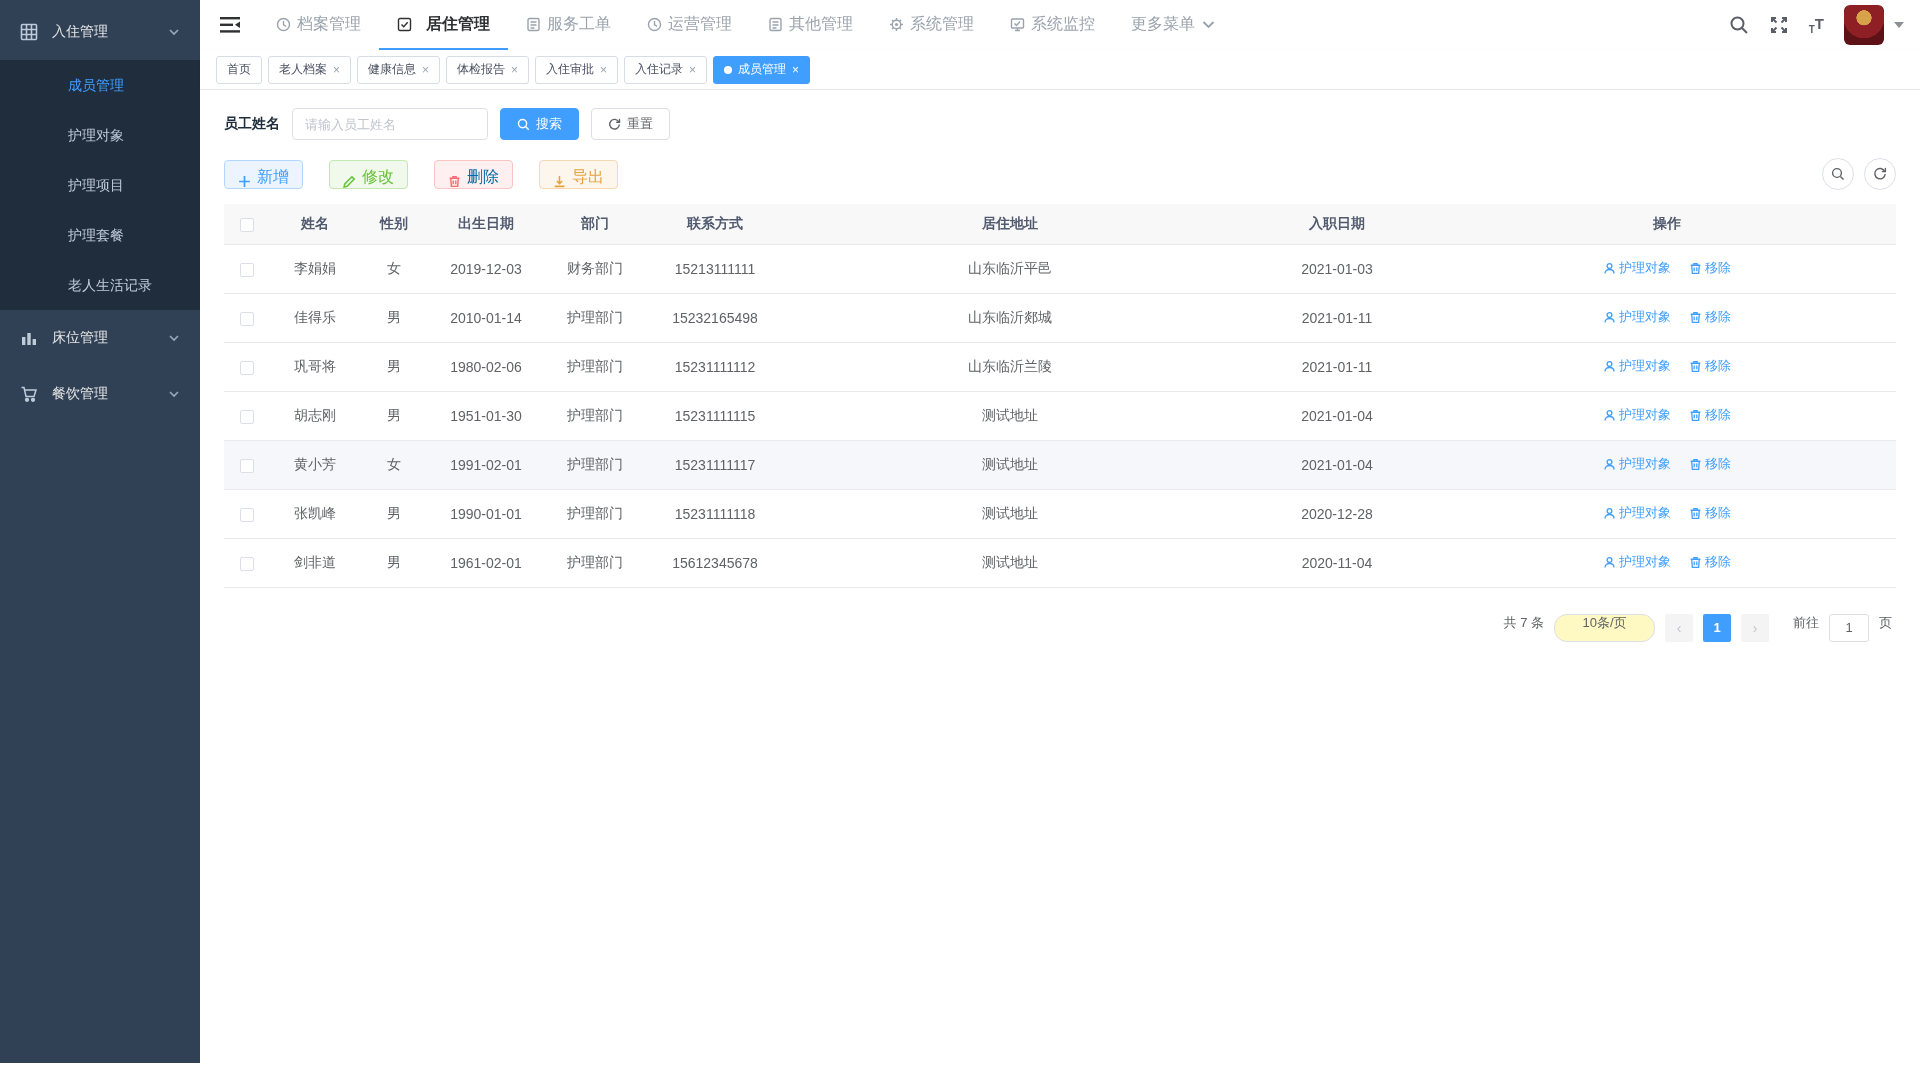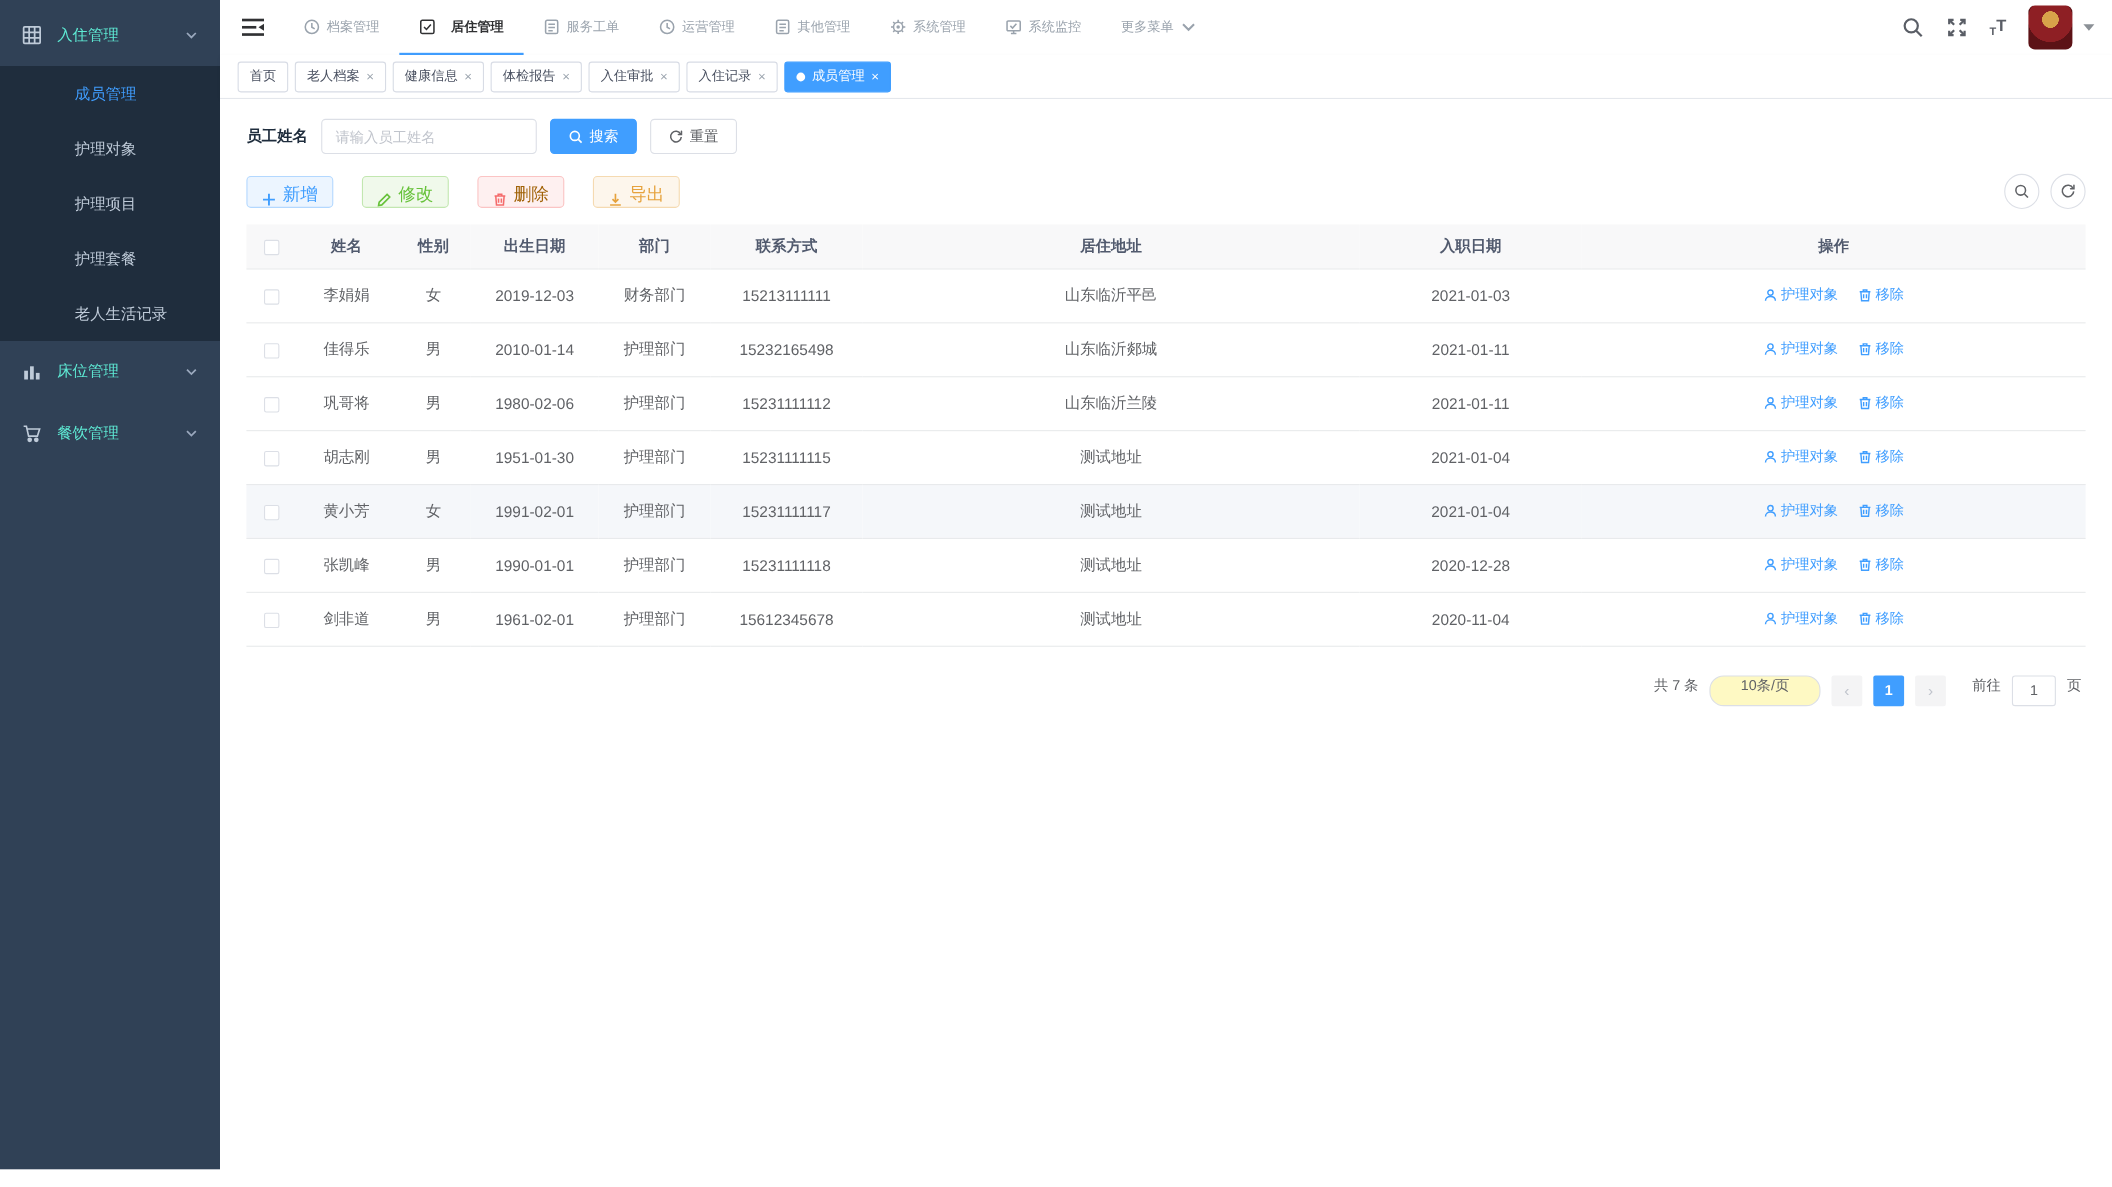--- a/index.html
+++ b/index.html
@@ -5,36 +5,36 @@
   * { margin:0; padding:0; box-sizing:border-box; }
   html,body { width:1920px; height:1079px; background:#fff; font-family:"Liberation Sans","DejaVu Sans",sans-serif; }
   .app { display:flex; width:1920px; height:1079px; }
 
   
   .sidebar { width:200px; height:1063px; background:#304156; flex:0 0 200px; overflow:hidden; }
   .logo-bar { height:50px; background:#263445; display:flex; align-items:center; justify-content:center; gap:10px; }
   .logo-mark { width:34px; height:26px; }
   .logo-name { color:#fff; font-size:15px; font-weight:bold; letter-spacing:1px; }
   .menu { padding-top:4px; }
-  .menu-item { height:56px; display:flex; align-items:center; padding:0 20px; color:#5eead4; font-size:14px; cursor:pointer; }
+  .menu-item { height:56px; display:flex; align-items:center; padding:0 20px; color:#e5e5e5; font-size:14px; cursor:pointer; }
   .menu-item .mi-icon { width:18px; height:18px; margin-right:14px; flex:0 0 18px; }
   .menu-item .mi-label { flex:1; }
   .menu-item .chev { width:12px; height:12px; color:#9aa8bd; }
   .submenu { background:#1f2d3d; }
   .submenu-item { height:50px; line-height:50px; padding-left:68px; color:#bfcbd9; font-size:14px; cursor:pointer; }
   .submenu-item.active { color:#409eff; }
 
   
   .right-region { flex:1; display:flex; flex-direction:column; }
 
   
   .navbar { height:50px; display:flex; align-items:stretch; padding:0 16px 0 10px; background:#fff; }
   .hamburger { width:40px; display:flex; align-items:center; justify-content:center; cursor:pointer; }
   .nav-items { display:flex; align-items:stretch; margin-left:8px; }
-  .nav-item { display:flex; align-items:center; gap:6px; padding:13px 18px; font-size:12px; color:#9aa3ad; cursor:pointer; border-bottom:2px solid transparent; }
+  .nav-item { display:flex; align-items:center; gap:6px; padding:13px 18px; font-size:16px; color:#9aa3ad; cursor:pointer; border-bottom:2px solid transparent; }
   .nav-item svg { width:15px; height:15px; }
   .nav-item.active { color:#303133; font-weight:bold; border-bottom-color:#409eff;gap:14px; }
   .nav-spacer { flex:1; }
   .nav-tools { display:flex; align-items:center; gap:20px; }
   .tool-icon { width:20px; height:20px; color:#5a5e66; cursor:pointer; }
   .font-tool { font-size:15px; font-weight:bold; color:#5a5e66; cursor:pointer; }
   .font-tool sub { font-size:10px; }
   .avatar { width:40px; height:40px; border-radius:6px; cursor:pointer;
             background:radial-gradient(circle at 50% 32%, #d8a24a 0 22%, #8e1f24 23% 60%, #5c1216 61%); }
   .avatar-caret { width:0; height:0; border-left:5px solid transparent; border-right:5px solid transparent; border-top:6px solid #8b9096; margin-left:-10px; cursor:pointer; }
@@ -58,21 +58,21 @@
   .btn { display:inline-flex; align-items:center; justify-content:center; gap:6px; height:32px; padding:0 16px;
          border-radius:4px; font-size:13px; cursor:pointer; border:1px solid transparent; background:#fff; font-family:inherit; }
   .btn svg { width:13px; height:13px; }
   .btn-search { background:#409eff; border-color:#409eff; color:#fff; margin-left:12px; }
   .btn-reset { border-color:#dcdfe6; color:#606266; margin-left:12px; }
 
   .toolbar-row { display:flex; align-items:center; margin-bottom:14px; }
   .btn-sm { height:29px; padding:0 13px; font-size:16px; margin-right:26px;align-items:flex-end; }
   .btn-add    { background:#ecf5ff; border-color:#b3d8ff; color:#409eff; }
   .btn-edit   { background:#f0f9eb; border-color:#c2e7b0; color:#67c23a; }
-  .btn-delete { background:#fef0f0; border-color:#fbc4c4; color:#a16207; }
+  .btn-delete { background:#fef0f0; border-color:#fbc4c4; color:#0369a1; }
   .btn-export { background:#fdf6ec; border-color:#f5dab1; color:#e6a23c; }
   .toolbar-spacer { flex:1; }
   .circle-btn { width:32px; height:32px; border-radius:50%; border:1px solid #dcdfe6; background:#fff; display:flex;
                 align-items:center; justify-content:center; color:#606266; cursor:pointer; margin-left:10px; }
   .circle-btn svg { width:14px; height:14px; }
 
   
   table { width:100%; border-collapse:collapse; table-layout:fixed; }
   thead th { height:40px; background:#f8f8f9; color:#515a6e; font-size:14px; font-weight:bold; text-align:center;
              border-bottom:1px solid #e8eaec; }

